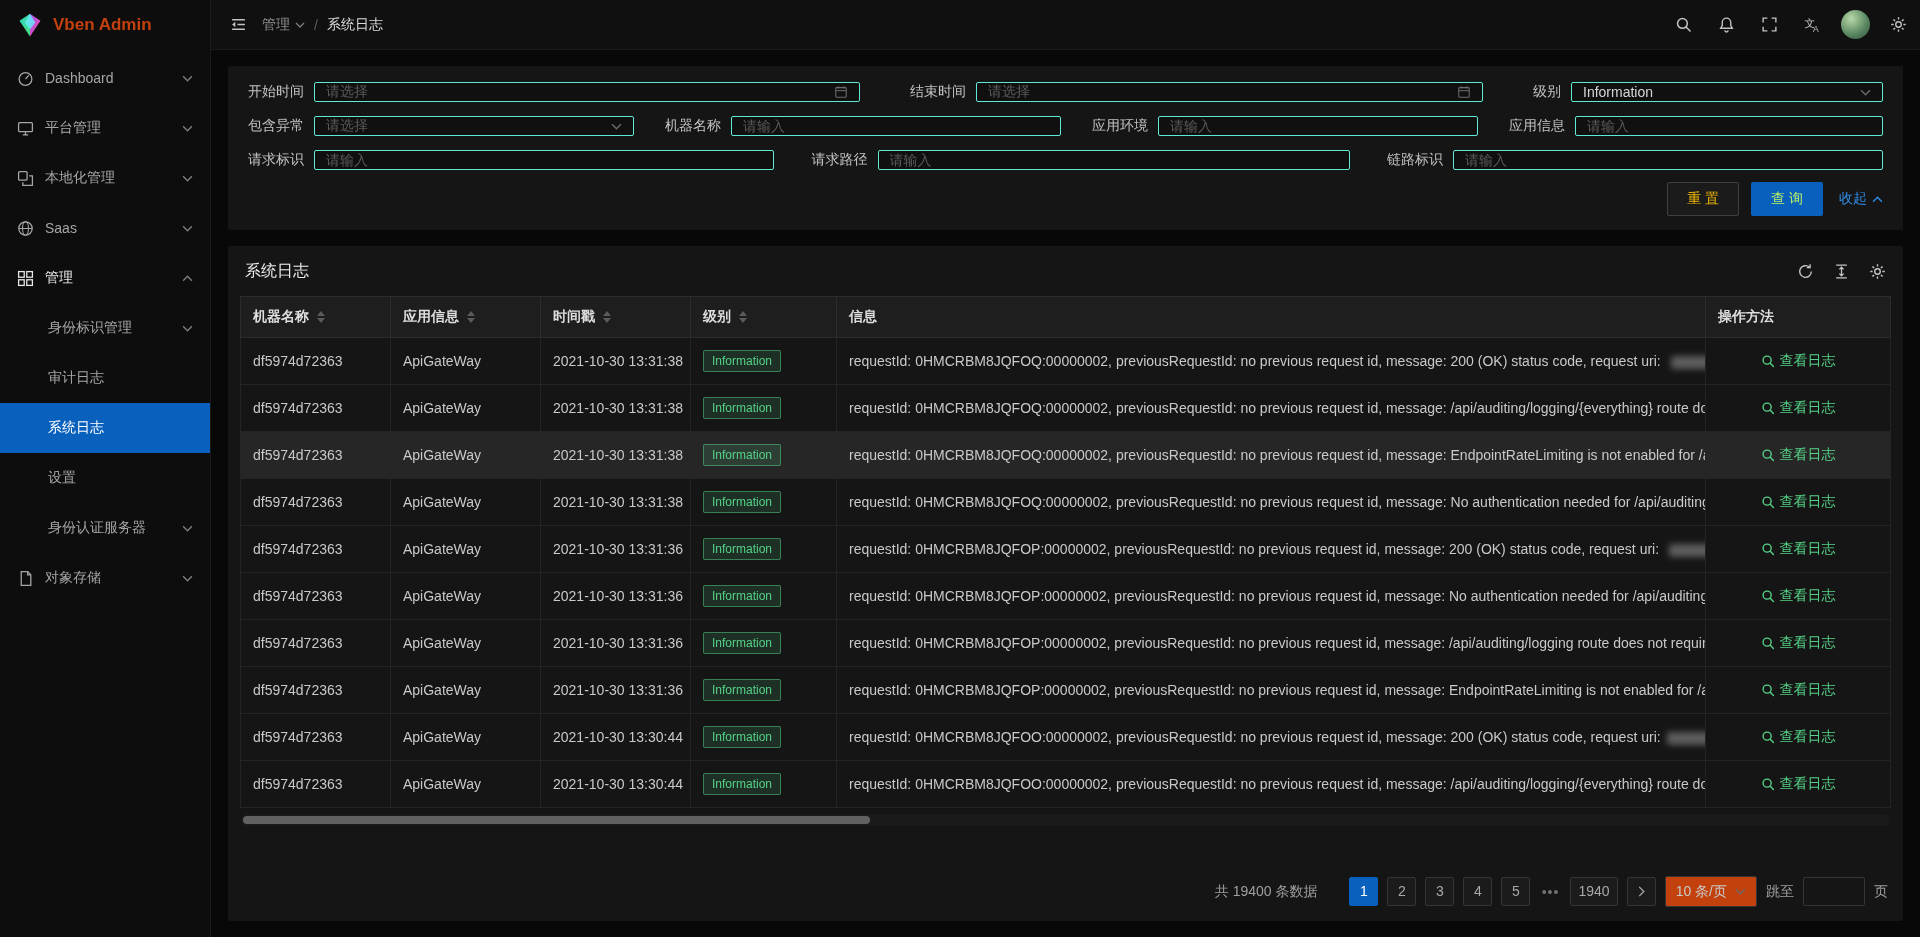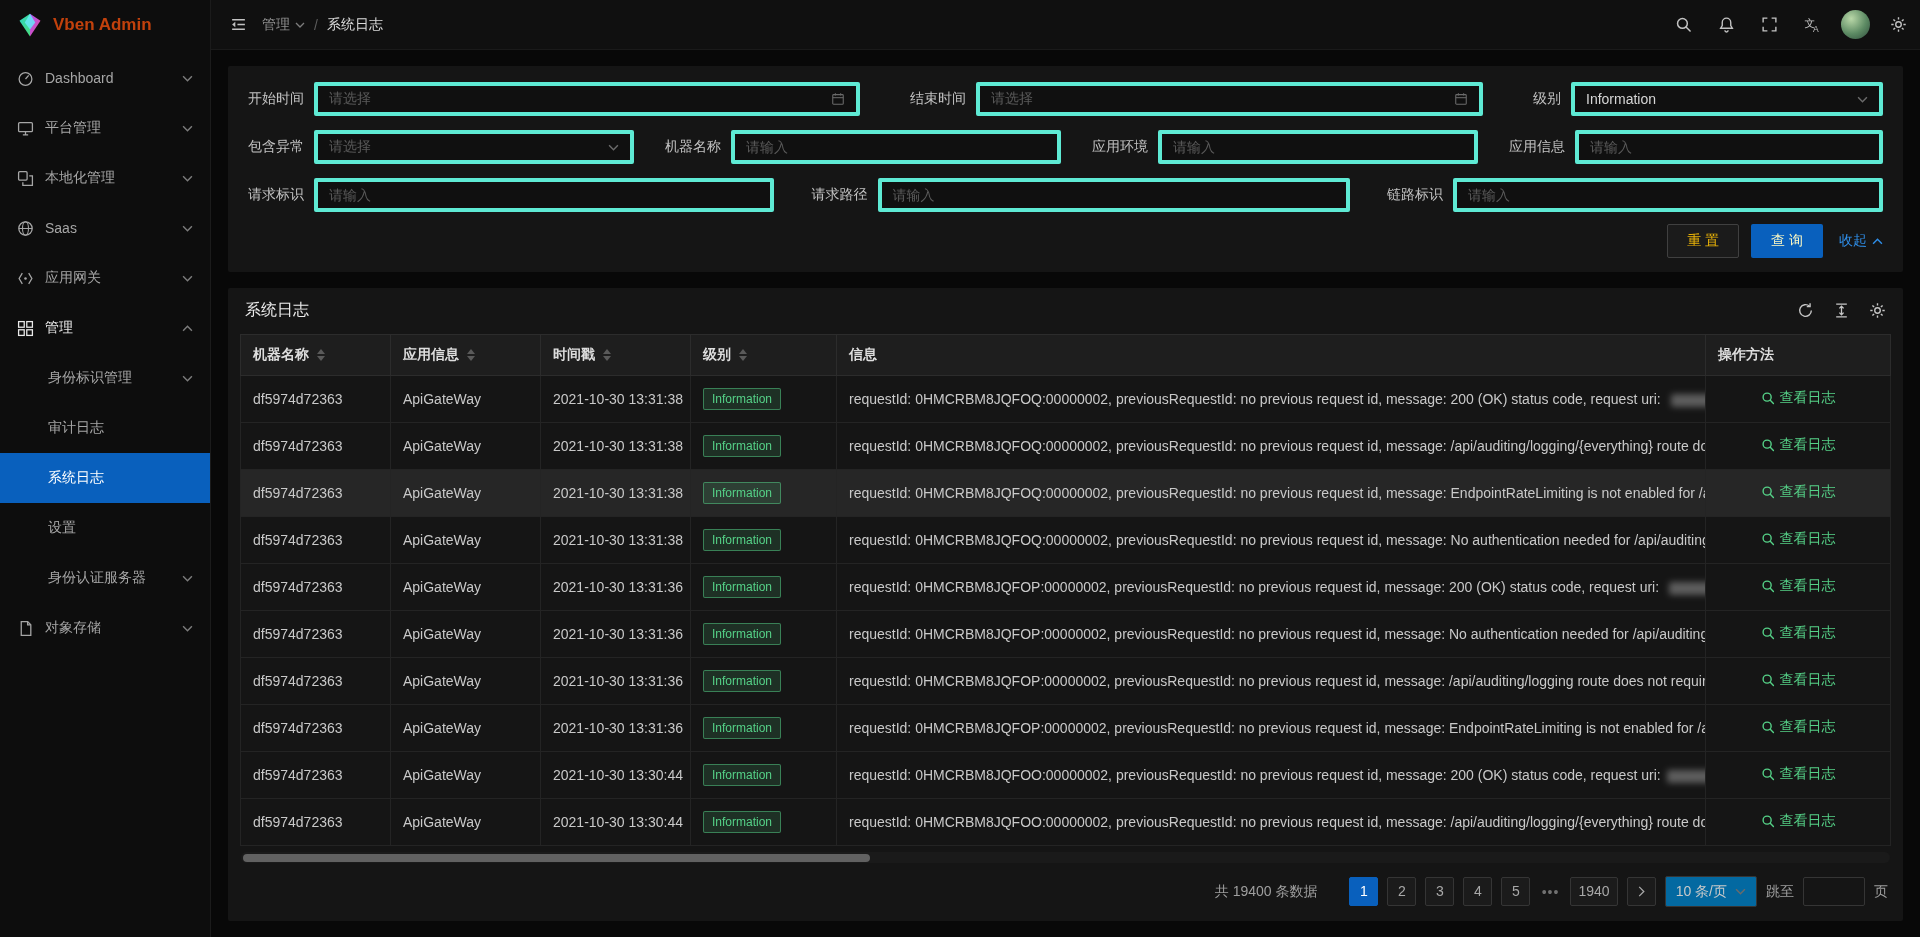--- a/index.html
+++ b/index.html
@@ -40,37 +40,37 @@
 
   
   .content{flex:1;padding:16px 17px;display:flex;flex-direction:column;min-height:0;}
   .panel{background:#151515;border-radius:2px;}
 
   
   .filter-panel{padding:16px 20px 14px;}
   .frow{display:flex;justify-content:space-between;align-items:center;margin-bottom:14px;}
   .field{display:flex;align-items:center;}
   .flabel{color:#c2c2c2;margin-right:10px;white-space:nowrap;}
-  .control{height:34px;background:#101010;border:4px solid #5eead4;border-radius:2px;display:flex;align-items:center;
+  .control{height:20px;background:#101010;border:1px solid #5eead4;border-radius:2px;display:flex;align-items:center;
            padding:0 11px;box-sizing:border-box;font-family:inherit;font-size:14px;}
   input.control{color:#fde047;outline:none;}
   input.control::placeholder{color:#5a5a5a;}
   .control .value{color:#d6d6d6;flex:1;}
   .control .ph{color:#5a5a5a;flex:1;}
   .cicon{display:flex;color:#6b6b6b;}
   .cicon svg{width:14px;height:14px;}
   .cicon.small svg{width:11px;height:7px;}
   .w-a{width:546px}.w-b{width:507px}.w-c{width:312px}
   .w-d{width:320px}.w-e{width:330px}.w-f{width:320px}.w-g{width:308px}
   .w-h{width:460px}.w-i{width:472px}.w-j{width:430px}
   .factions{display:flex;justify-content:flex-end;align-items:center;gap:12px;margin-bottom:0;margin-top:12px;}
   .btn{height:34px;padding:0 19px;border-radius:2px;display:inline-flex;align-items:center;cursor:pointer;
        font-size:14px;border:1px solid transparent;font-family:inherit;}
   .btn.ghost{background:#1b1b1b;border-color:#404040;color:#eab308;}
-  .btn.primary{background:#0960bd;color:#fef9c3;}
+  .btn.primary{background:#0960bd;color:#bef264;}
   .collapse-link{color:#2f8ee8;display:inline-flex;align-items:center;gap:5px;cursor:pointer;margin-left:4px;}
   .collapse-link .chev{color:#2f8ee8;}
 
   
   .table-panel{margin-top:16px;flex:1;padding:0 12px 6px;display:flex;flex-direction:column;min-height:0;}
   .table-toolbar{height:50px;display:flex;align-items:center;padding:0 5px;}
   .table-title{font-size:16px;color:#ebebeb;}
   .toolbar-icons{margin-left:auto;display:flex;gap:19px;color:#c6c6c6;}
   .toolbar-icons .ticon{display:flex;cursor:pointer;}
   .toolbar-icons svg{width:17px;height:17px;}
@@ -98,21 +98,21 @@
 
   
   .pagination{display:flex;align-items:center;justify-content:flex-end;gap:9px;padding:11px 3px 8px;color:#9f9f9f;margin-top:auto;}
   .pg-total{margin-right:23px;}
   .pg-item{min-width:29px;height:29px;line-height:27px;text-align:center;background:#1b1b1b;border:1px solid #353535;
            border-radius:2px;color:#a8a8a8;box-sizing:border-box;padding:0 7px;cursor:pointer;}
   .pg-item.active{background:#0960bd;border-color:#0960bd;color:#fff;}
   .pg-ellipsis{color:#707070;letter-spacing:1px;cursor:pointer;min-width:22px;text-align:center;}
   .pg-next{display:inline-flex;align-items:center;justify-content:center;}
   .pg-next svg{width:9px;height:11px;}
-  .pg-size{height:29px;display:inline-flex;align-items:center;gap:8px;padding:0 10px;background:#0369a1;
+  .pg-size{height:29px;display:inline-flex;align-items:center;gap:8px;padding:0 10px;background:#c2410c;
            border:1px solid #353535;border-radius:2px;cursor:pointer;color:#c9c9c9;}
   .pg-size svg{width:11px;height:7px;color:#6b6b6b;}
   .pg-jump-input{width:62px;height:29px;background:#151515;border:1px solid #353535;border-radius:2px;
                  color:#d6d6d6;padding:0 8px;box-sizing:border-box;outline:none;font-family:inherit;}
 </style>
 </head>
 <body>
 
 <div class="app">
 
@@ -194,34 +194,20 @@
             </svg>
         </span>
         <span class="mlabel">Saas</span>
         <span class="chev">
             <svg viewBox="0 0 10 6">
               <polyline points="1,1 5,5 9,1" fill="none" stroke="currentColor" stroke-width="1.3"></polyline>
             </svg>
           </span>
       </div>
 
-      <div class="menu-item">
-        <span class="micon">
-          <svg viewBox="0 0 16 16">
-              <path d="M5 3L2 8l3 5M11 3l3 5-3 5" fill="none" stroke="currentColor" stroke-width="1.2"></path>
-              <circle cx="8" cy="8" r="1.2" fill="currentColor"></circle>
-            </svg>
-        </span>
-        <span class="mlabel">应用网关</span>
-        <span class="chev">
-            <svg viewBox="0 0 10 6">
-              <polyline points="1,1 5,5 9,1" fill="none" stroke="currentColor" stroke-width="1.3"></polyline>
-            </svg>
-          </span>
-      </div>
 
       <div class="menu-item parent-open">
         <span class="micon">
           <svg viewBox="0 0 16 16">
               <rect x="1.5" y="1.5" width="5.3" height="5.3" fill="none" stroke="currentColor" stroke-width="1.2"></rect>
               <rect x="9.2" y="1.5" width="5.3" height="5.3" fill="none" stroke="currentColor" stroke-width="1.2"></rect>
               <rect x="1.5" y="9.2" width="5.3" height="5.3" fill="none" stroke="currentColor" stroke-width="1.2"></rect>
               <rect x="9.2" y="9.2" width="5.3" height="5.3" fill="none" stroke="currentColor" stroke-width="1.2"></rect>
             </svg>
         </span>

